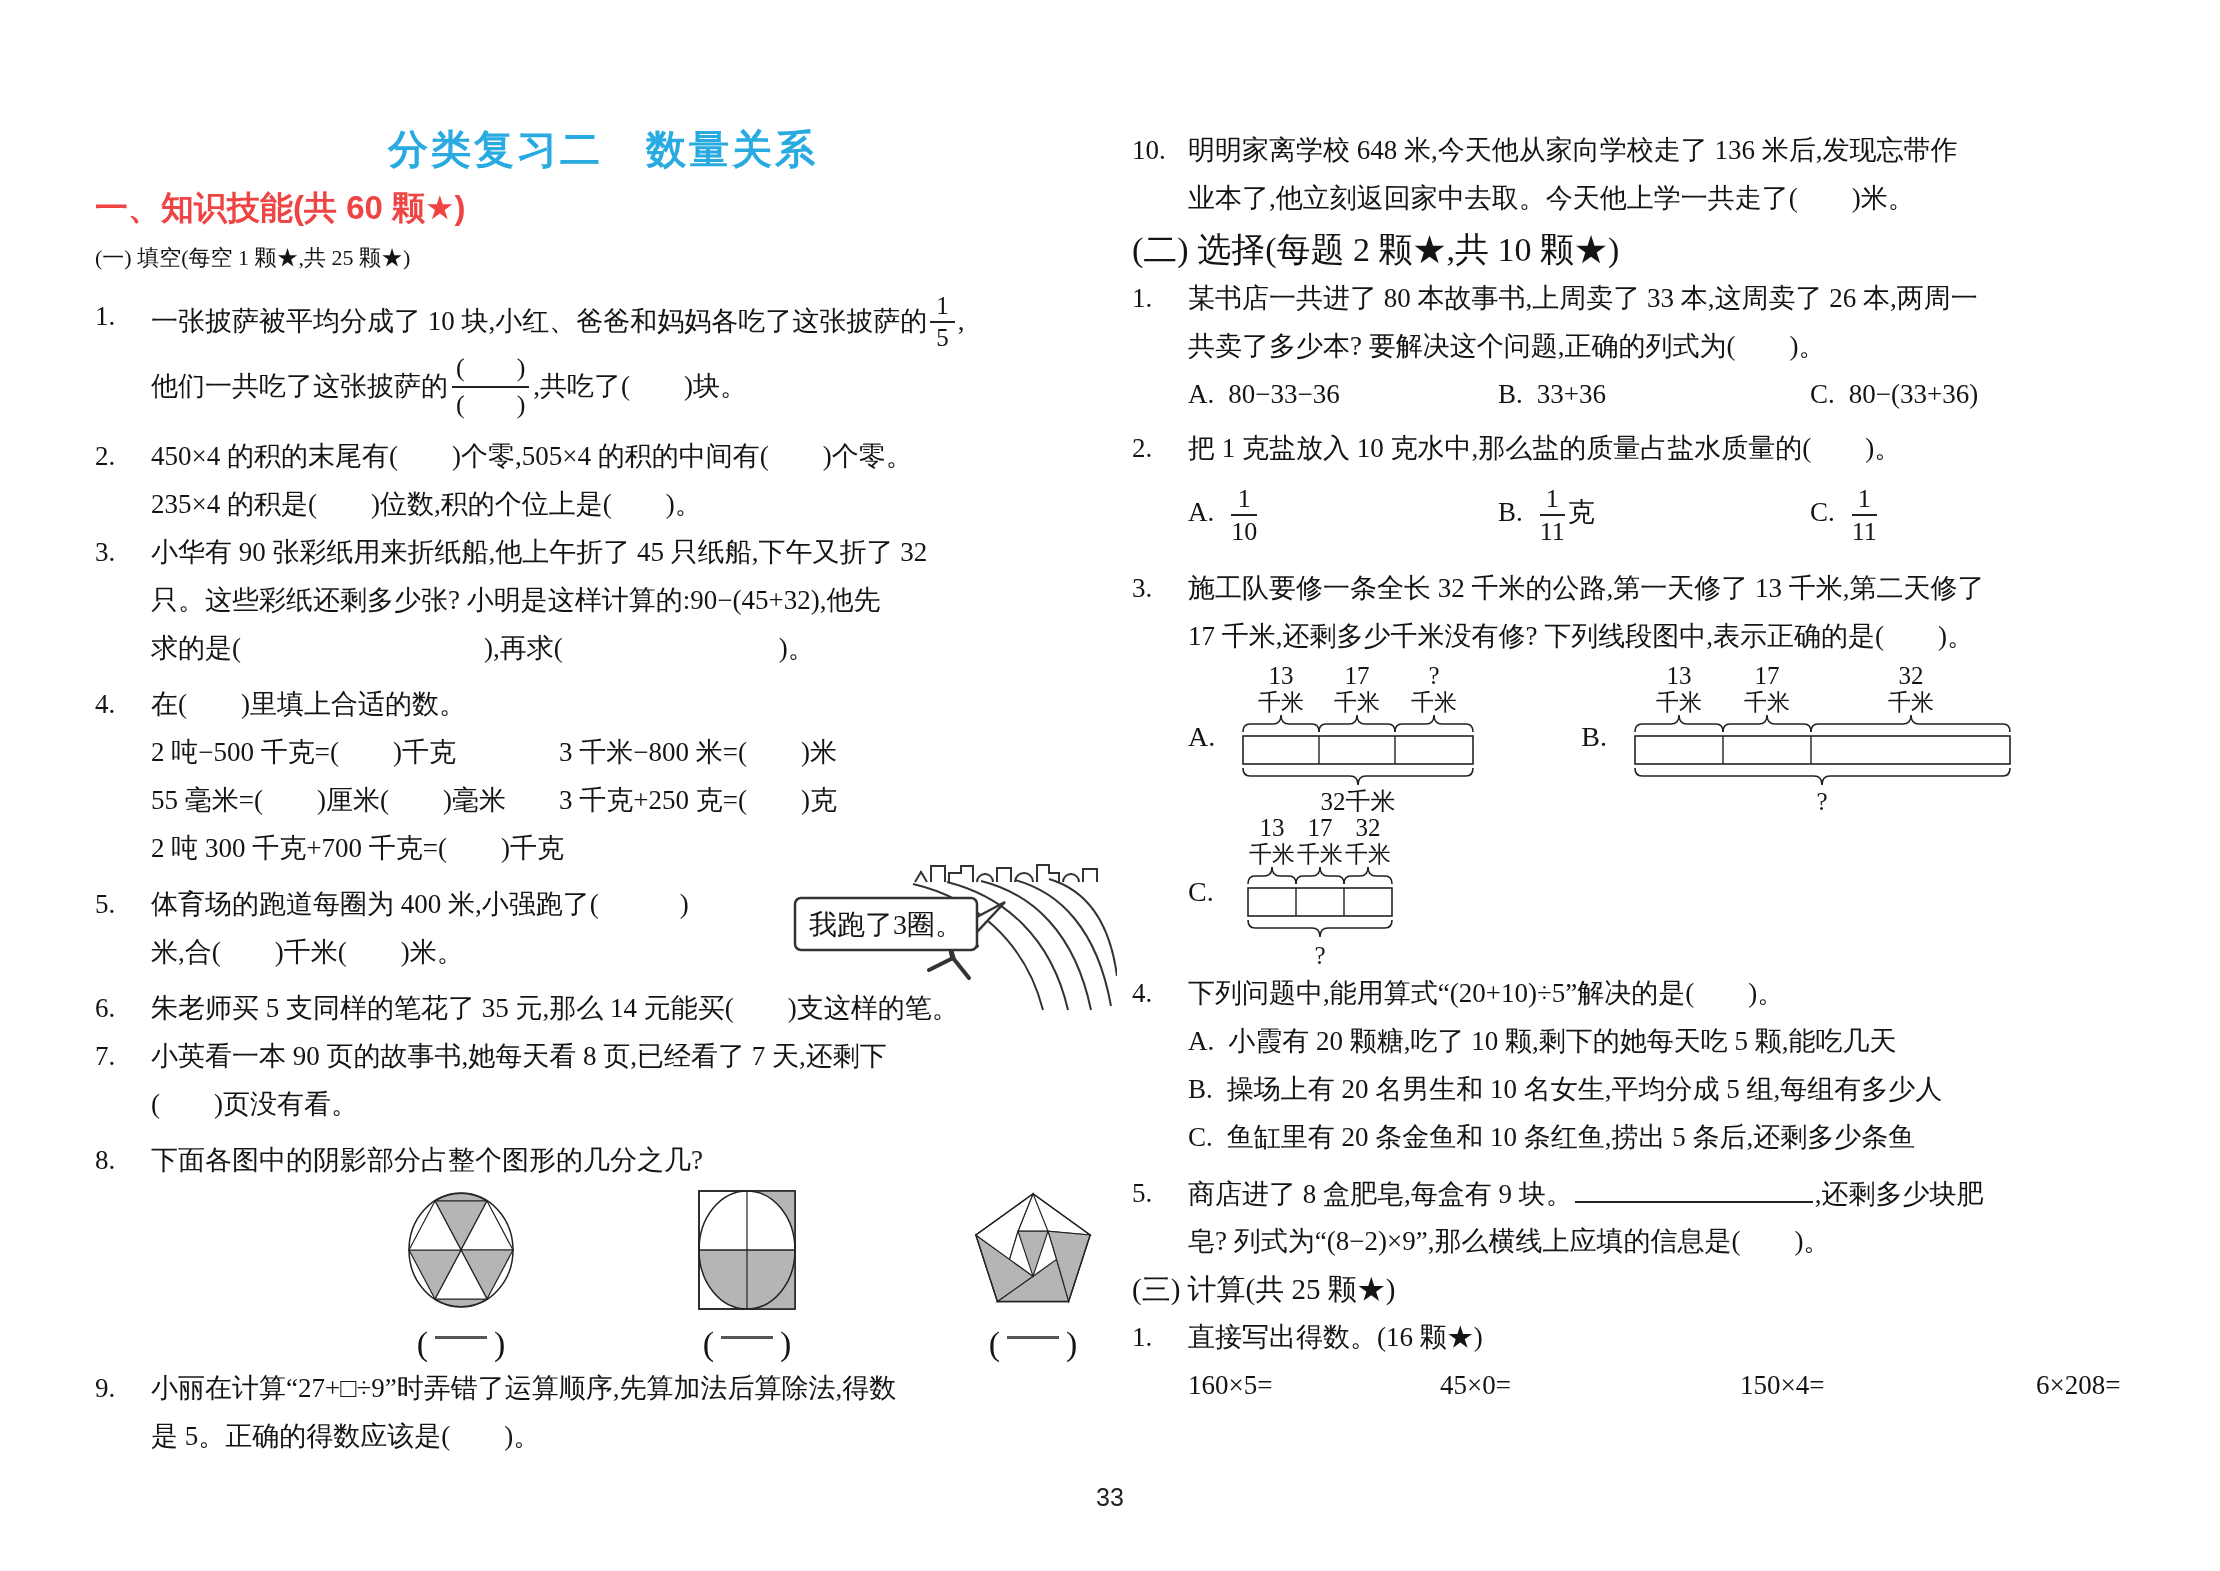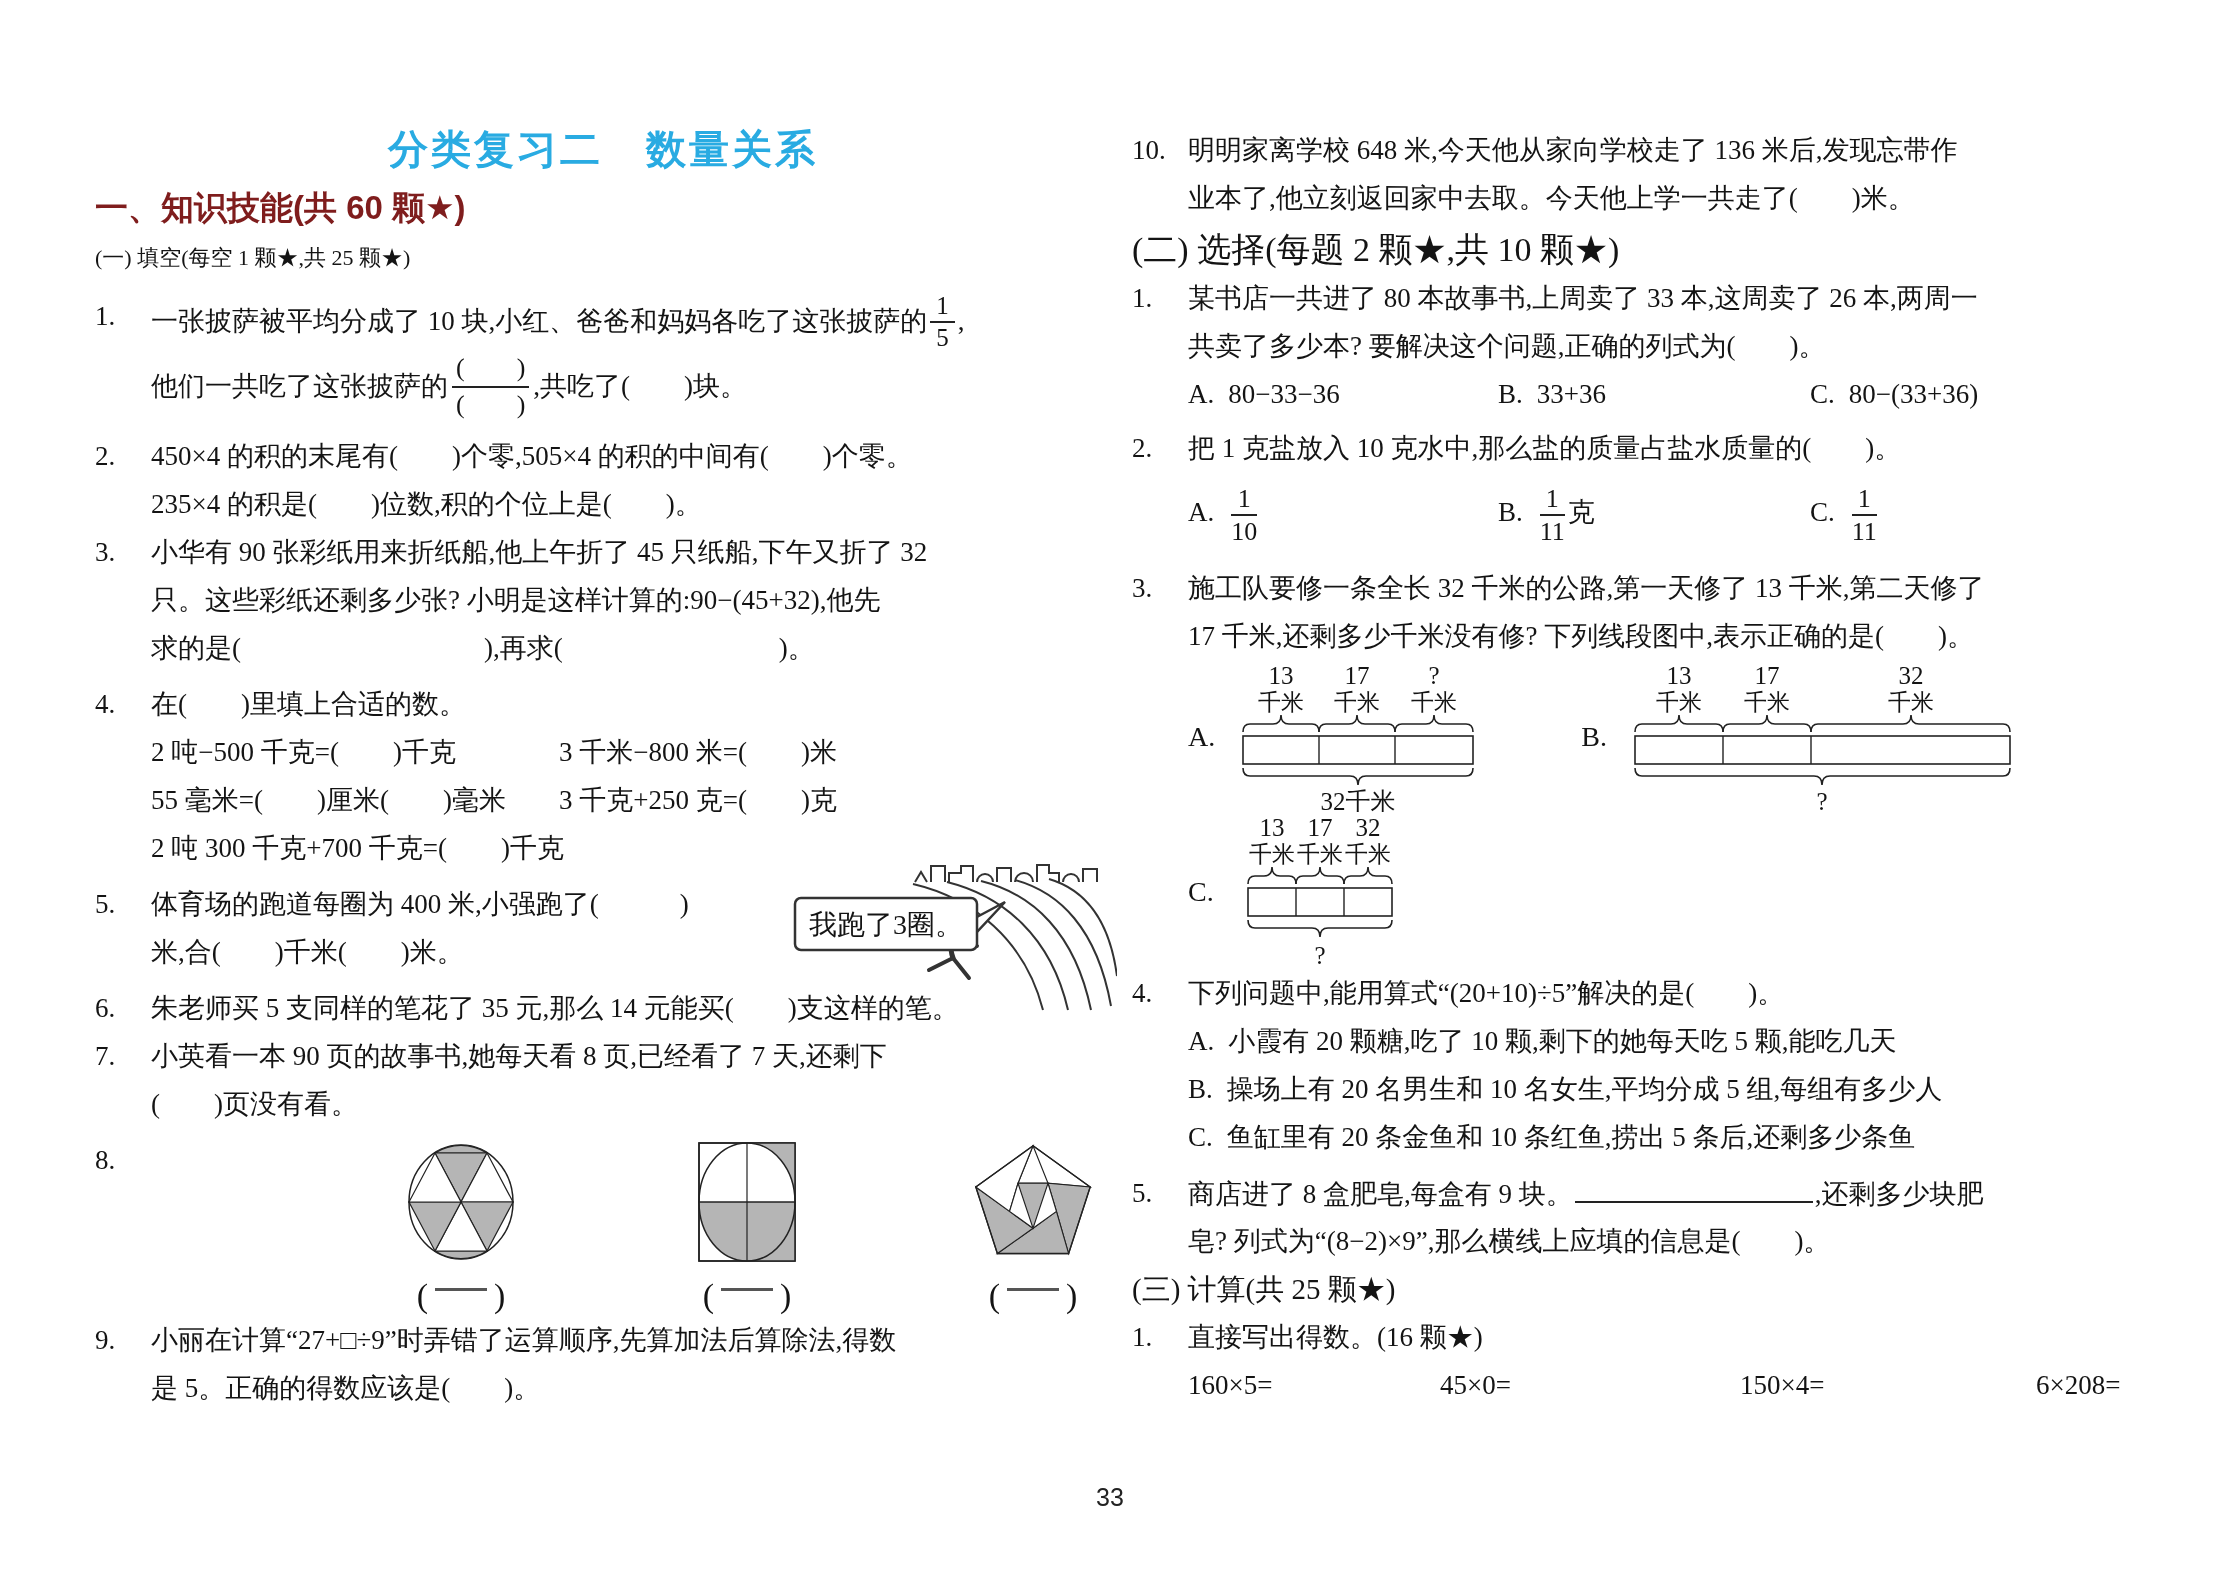--- a/index.html
+++ b/index.html
@@ -3,21 +3,21 @@
 <meta charset="utf-8">
 <style>
   html,body{margin:0;padding:0;background:#ffffff;}
   .page{position:relative;width:2220px;height:1571px;background:#fff;overflow:hidden;
         font-family:"Liberation Serif","DejaVu Serif",serif;color:#141414;font-size:27px;}
   .col-left{position:absolute;left:95px;top:0;width:1016px;}
   .col-right{position:absolute;left:1132px;top:0;width:1010px;}
   .title{margin-top:126px;text-align:center;font-family:"Liberation Sans","DejaVu Sans",sans-serif;
          font-weight:bold;font-size:40px;letter-spacing:3px;color:#29abe2;height:46px;line-height:46px;}
   .h-blue{margin-top:14px;font-family:"Liberation Sans","DejaVu Sans",sans-serif;font-weight:bold;
-          font-size:33px;color:#7f1d1d;height:44px;line-height:44px;}
+          font-size:33px;color:#ef4444;height:44px;line-height:44px;}
   .h-part{margin-top:8px;font-size:22px;height:40px;line-height:40px;}
   .q{display:flex;align-items:flex-start;}
   .qn{flex:0 0 56px;height:48px;line-height:48px;}
   .qb{flex:1;min-width:0;}
   .line{height:48px;line-height:48px;white-space:nowrap;}
   .tall{height:92px;line-height:92px;display:flex;align-items:center;white-space:nowrap;}
   .mt8{margin-top:8px}.mt14{margin-top:14px}.mt6{margin-top:6px}
   
   .ifrac{display:inline-block;vertical-align:-16px;text-align:center;font-size:25px;line-height:1.12;margin:0 3px;}
   .ifrac .fn{display:block;border-bottom:2px solid #222;padding:0 6px 1px;}
@@ -167,20 +167,21 @@
       <div class="qn">7.</div>
       <div class="qb">
         <div class="line">小英看一本 90 页的故事书,她每天看 8 页,已经看了 7 天,还剩下</div>
         <div class="line">(　　)页没有看。</div>
       </div>
     </div>
 
     <div class="q mt8">
       <div class="qn">8.</div>
       <div class="qb">
+        <div class="line">下面各图中的阴影部分占整个图形的几分之几?</div>
         <div class="figs">
 
           <div class="figitem">
             <svg width="126" height="124" viewBox="0 0 126 124">
               <ellipse cx="63" cy="62" rx="52" ry="57" fill="#fff" stroke="#222" stroke-width="1.5"></ellipse>
               <path d="M37,13 A52,57 0 0 1 89,13 Z" fill="#b5b5b5" stroke="#222" stroke-width="1.2"></path>
               <path d="M37,111 A52,57 0 0 0 89,111 Z" fill="#b5b5b5" stroke="#222" stroke-width="1.2"></path>
               <polygon points="37,13 89,13 63,62" fill="#b5b5b5" stroke="#222" stroke-width="1.2"></polygon>
               <polygon points="89,13 115,62 63,62" fill="#fff" stroke="#222" stroke-width="1.2"></polygon>
               <polygon points="115,62 89,111 63,62" fill="#b5b5b5" stroke="#222" stroke-width="1.2"></polygon>

